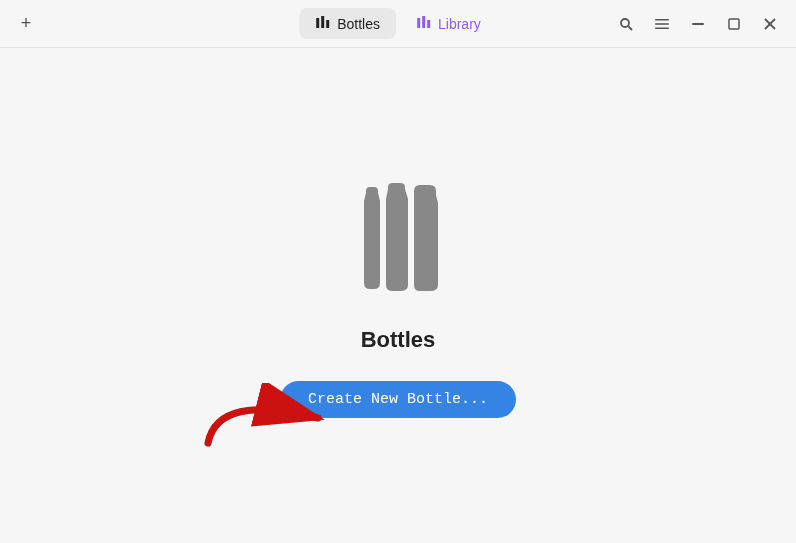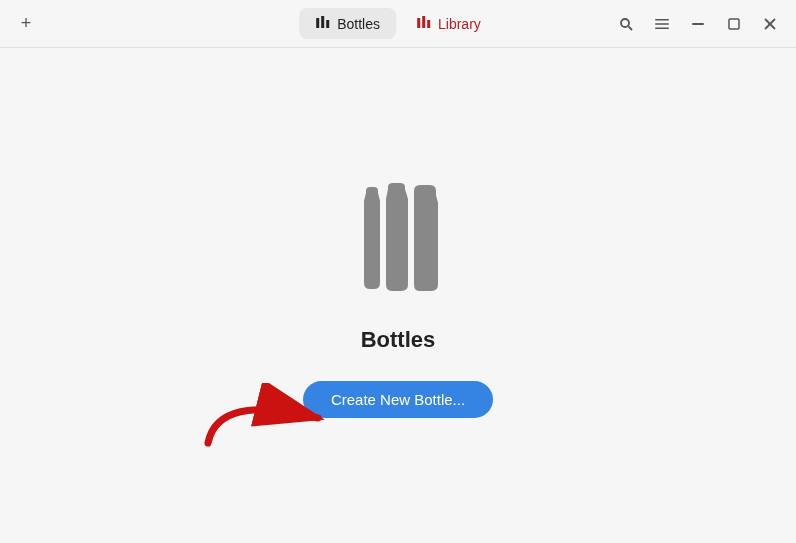--- a/index.html
+++ b/index.html
@@ -56,21 +56,21 @@
 
     .tab {
       display: flex;
       align-items: center;
       gap: 6px;
       padding: 6px 16px;
       border-radius: 8px;
       cursor: pointer;
       font-size: 14px;
       font-weight: 500;
-      color: #b91c1c;
+      color: #8b5cf6;
       border: none;
       background: transparent;
     }
 
     .tab.active {
       background: #e8e8e8;
       color: #222;
     }
 
     .tab-icon {
@@ -131,20 +131,21 @@
     .create-btn {
       background: #3584e4;
       color: white;
       border: none;
       border-radius: 20px;
       padding: 10px 28px;
       font-size: 15px;
       font-weight: 500;
       cursor: pointer;
       margin-top: 8px;
+      font-family: Liberation Mono, monospace;
     }
 
     
     .arrow-container {
       position: absolute;
       bottom: 90px;
       left: 50%;
       transform: translateX(-200px);
       display: flex;
       align-items: center;

